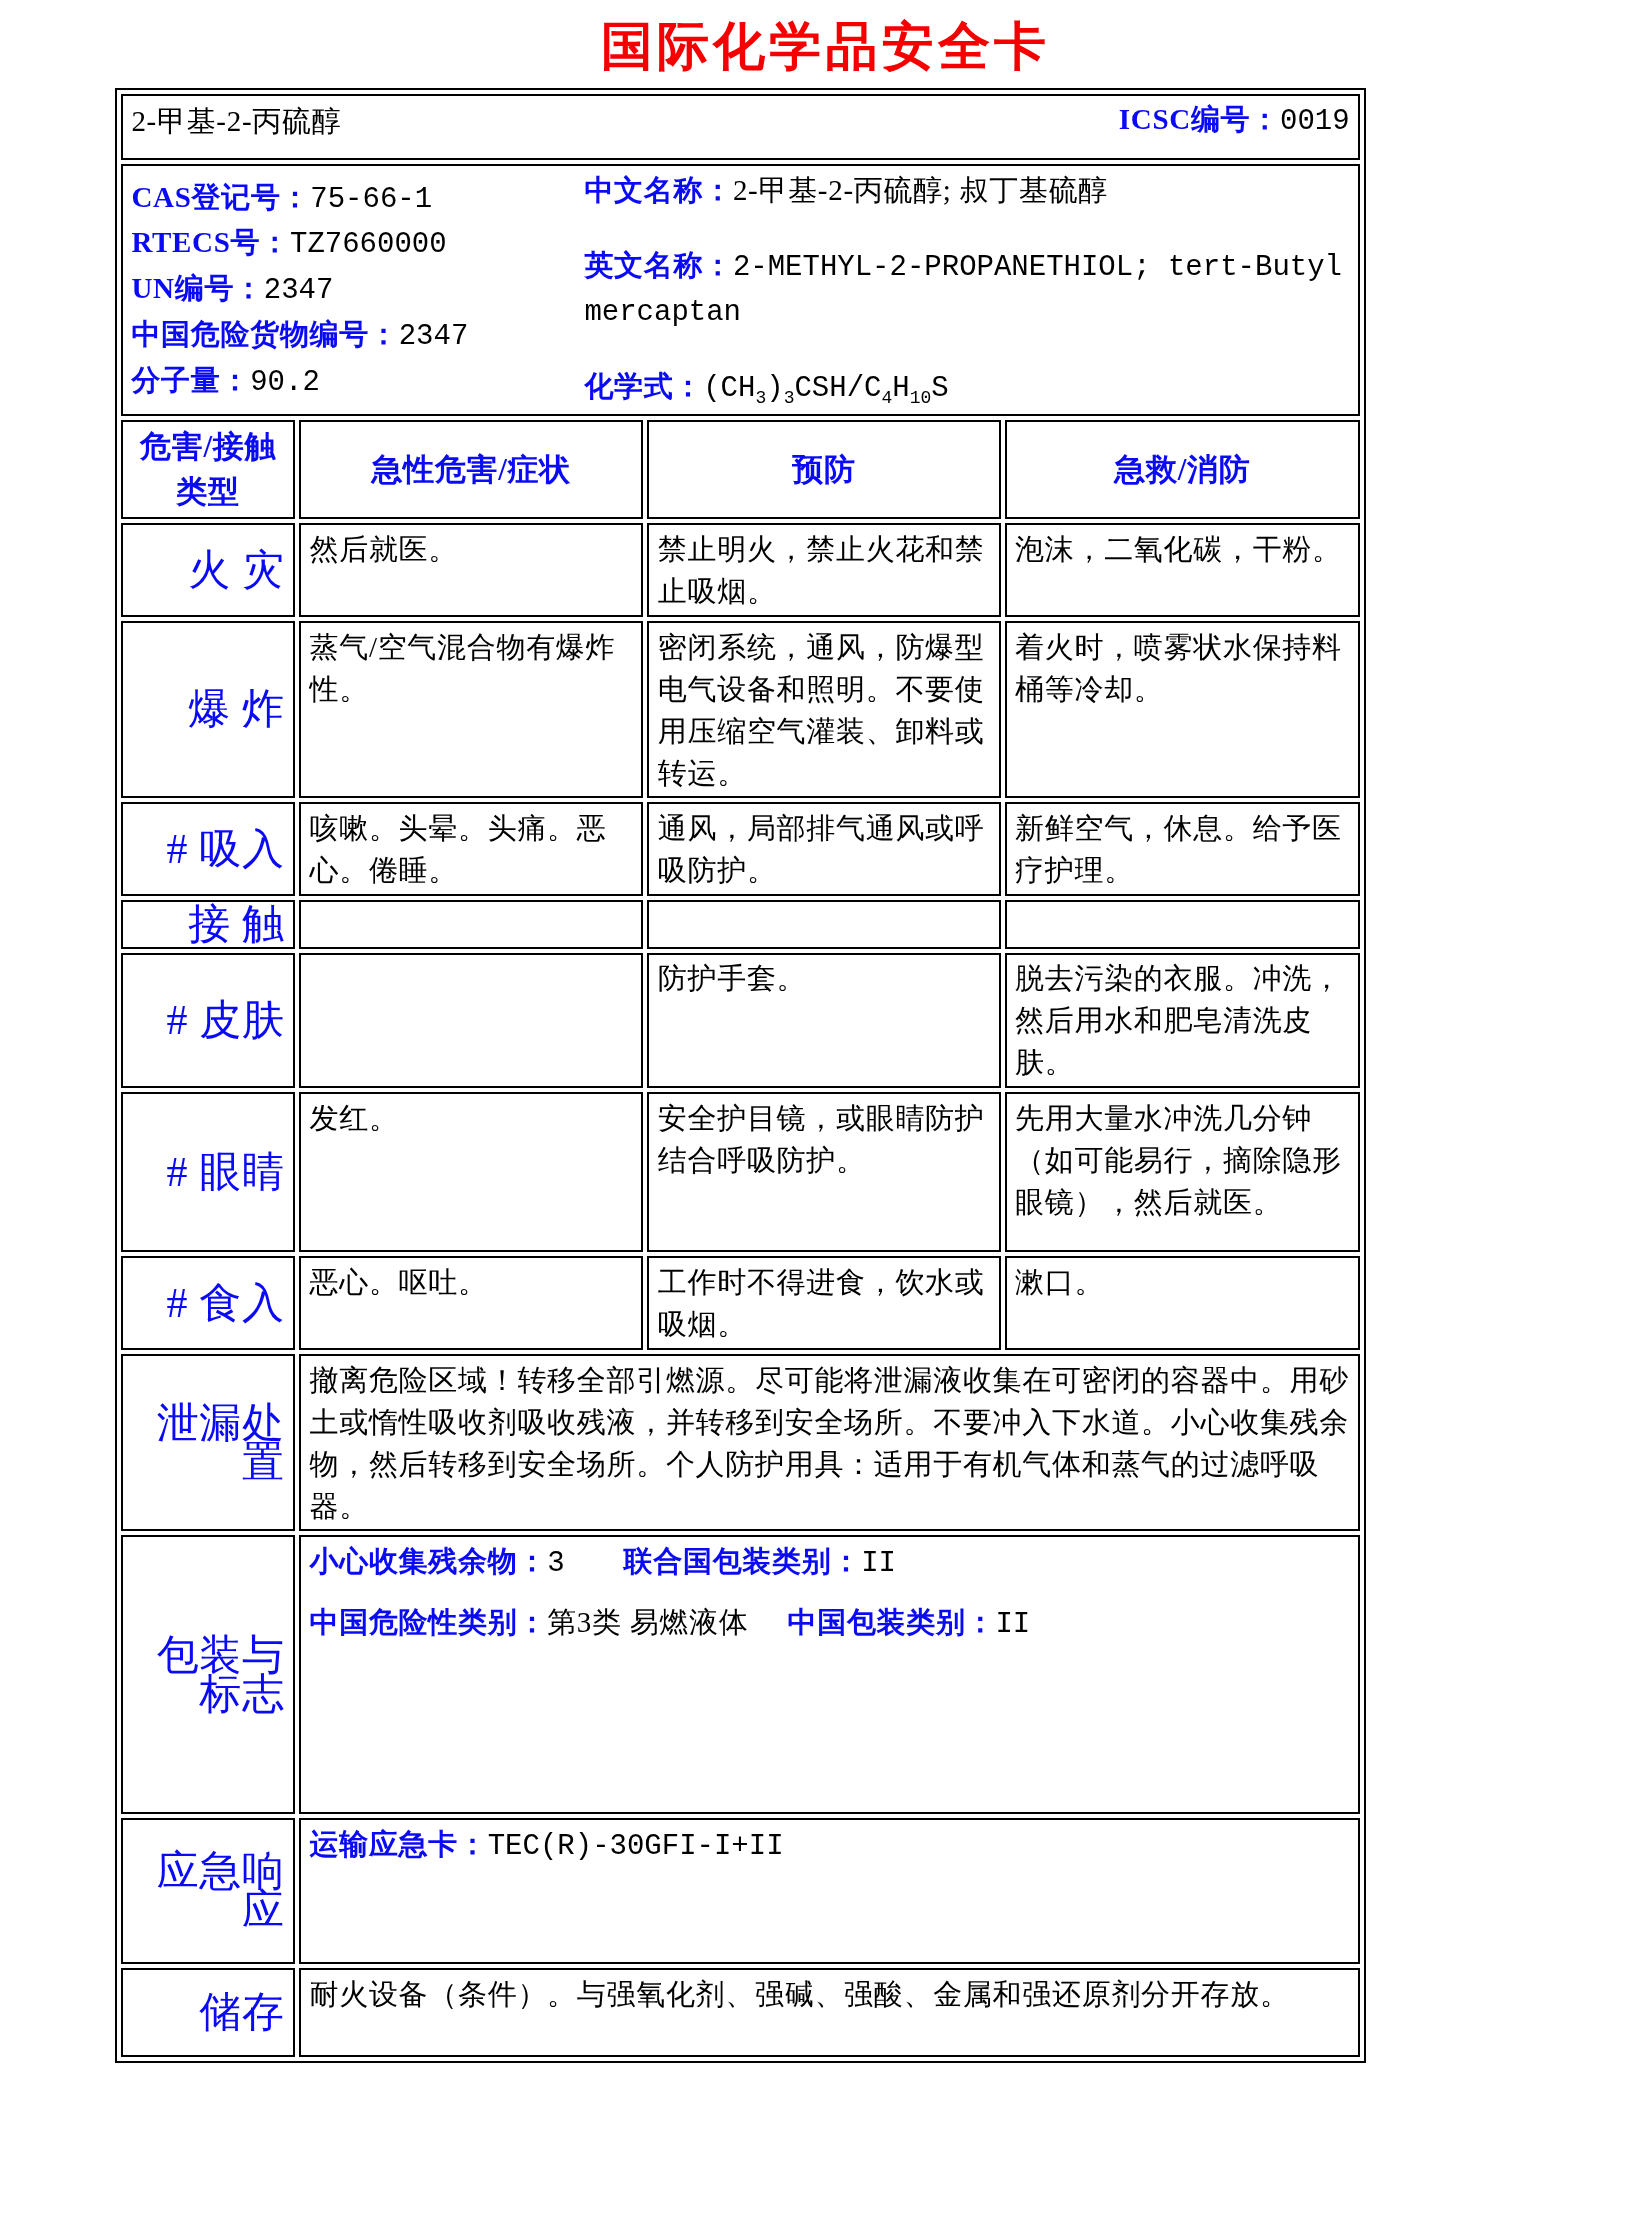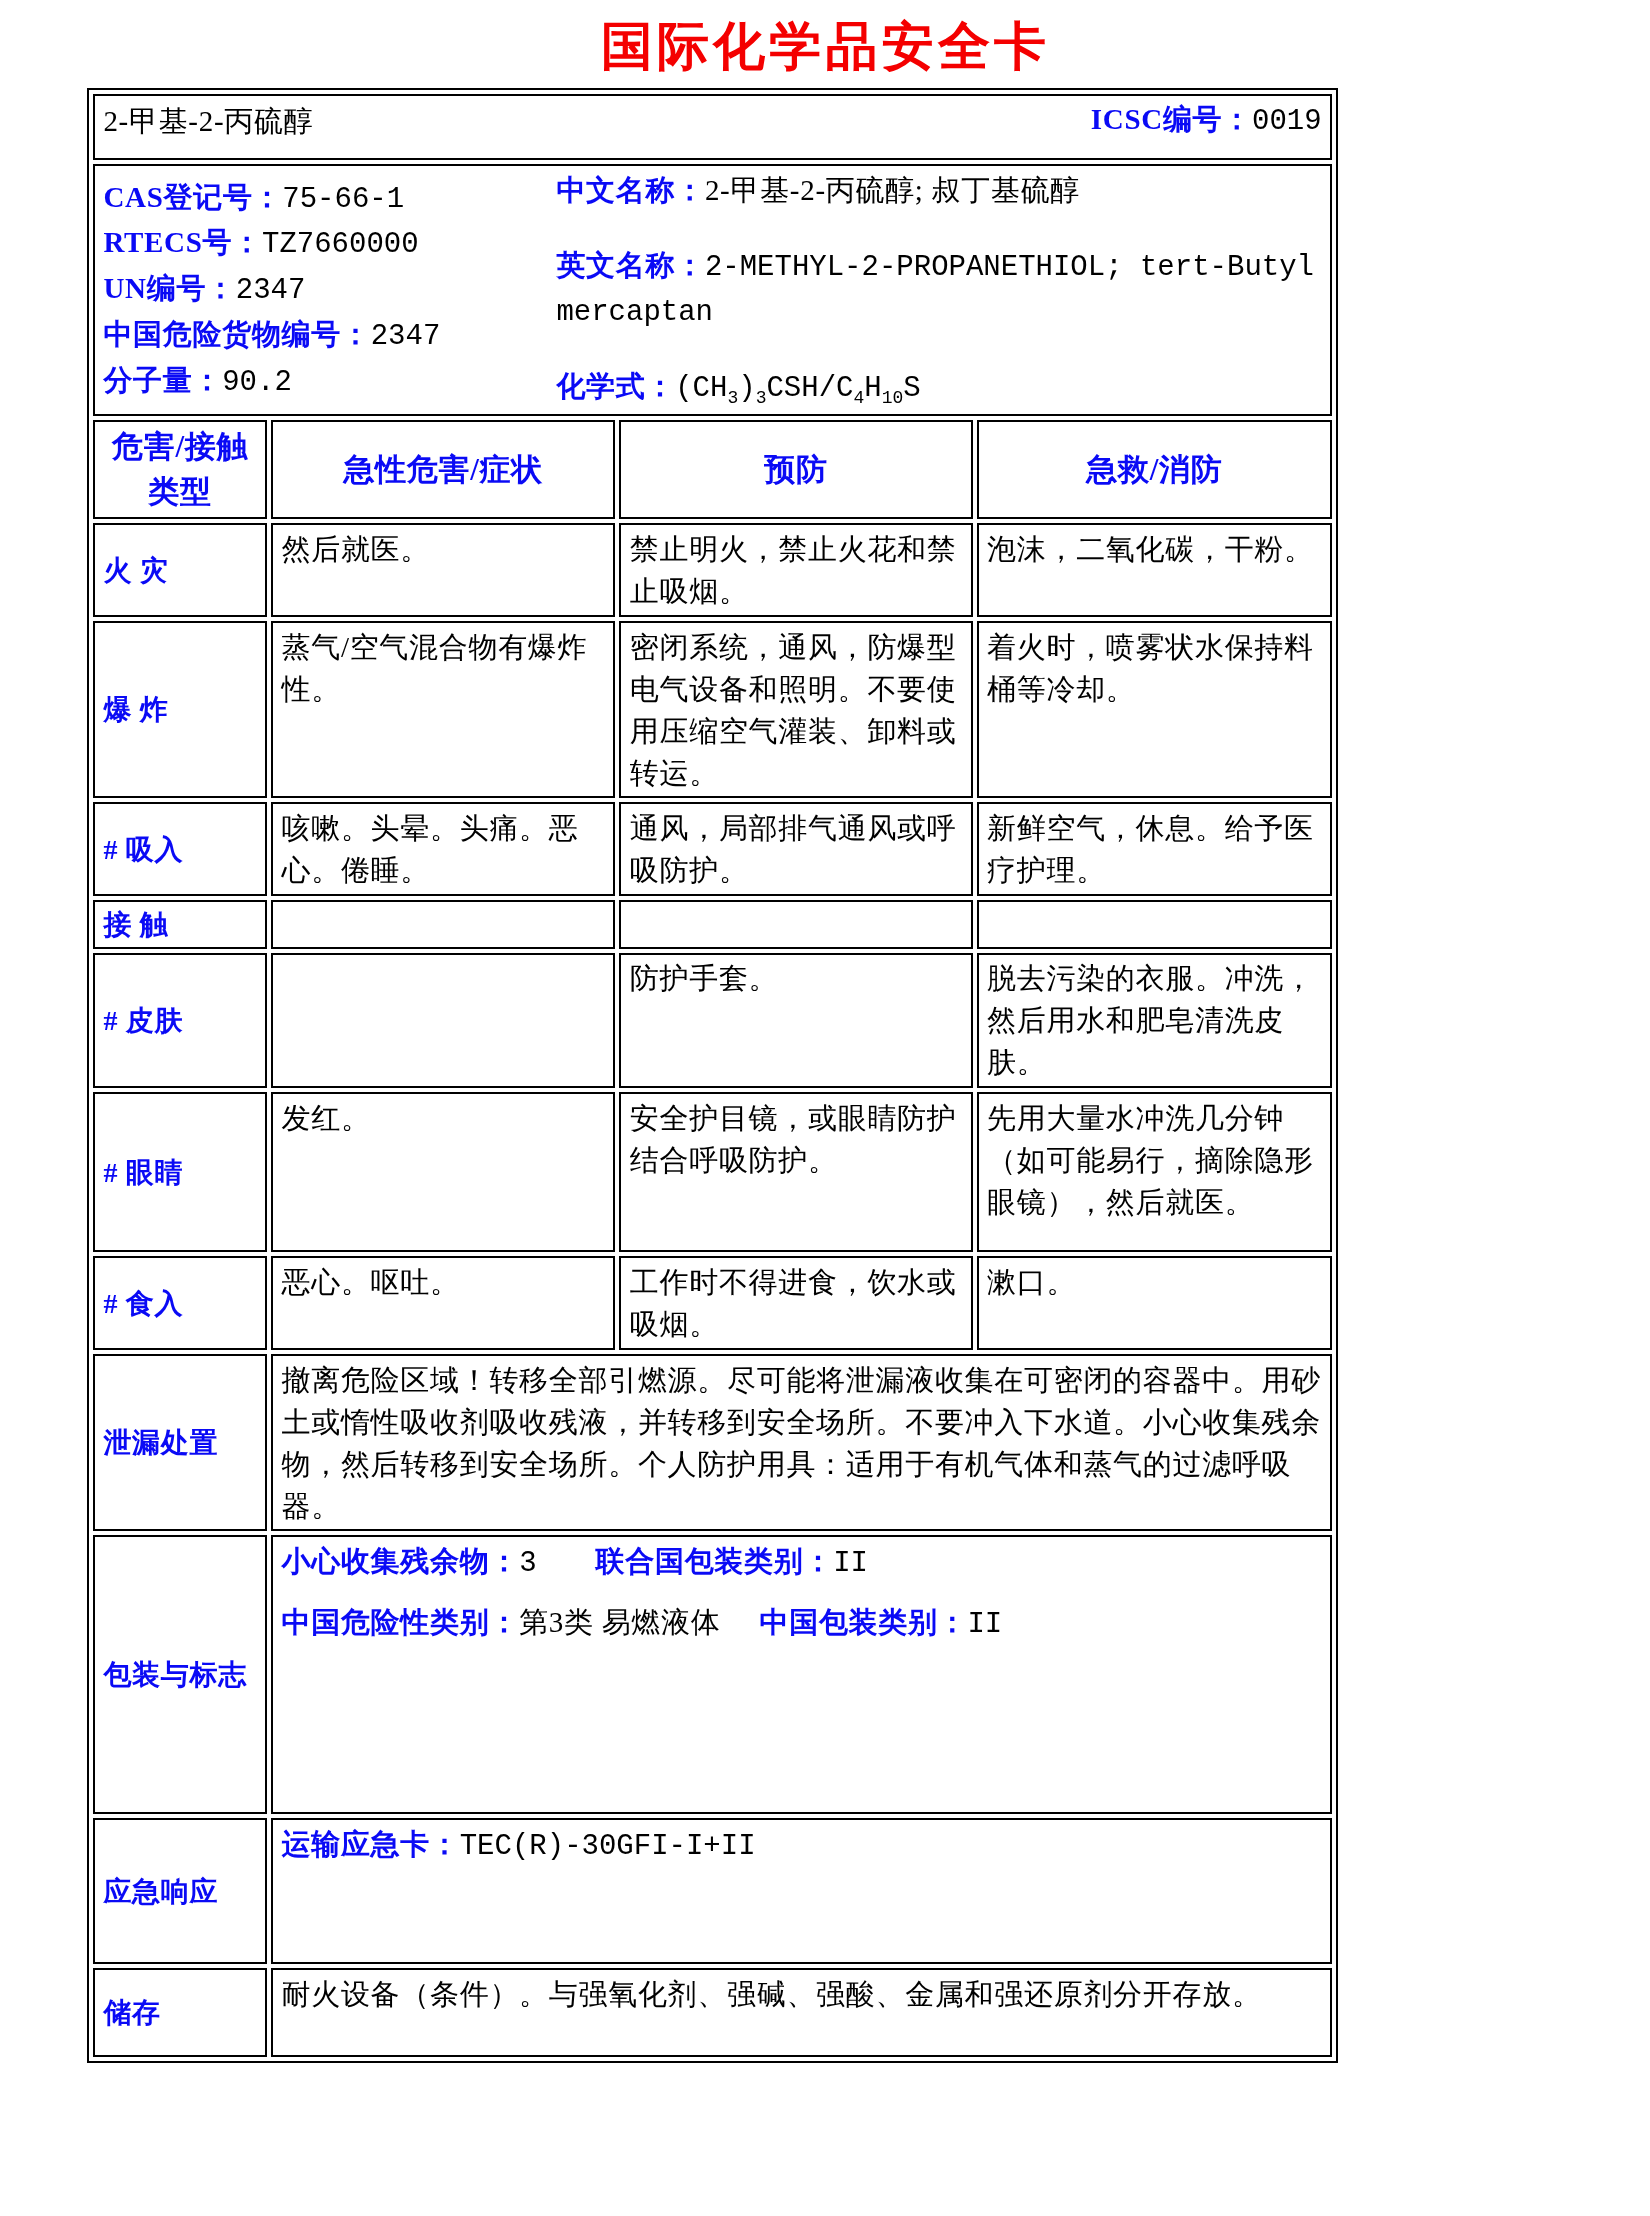--- a/index.html
+++ b/index.html
@@ -24,38 +24,38 @@
     letter-spacing:4.2px;
     line-height:1.1;
   }
   table.card{
     table-layout:fixed;
     border-collapse:separate;
     border-spacing:4.9px;
     border:2.8px solid var(--ink);
     background:#ffffff;
     width:1251px;
-    margin-left:87px;
+    margin-left:115px;
   }
   td{
     border:2.1px solid var(--ink);
     box-sizing:border-box;
     vertical-align:top;
     padding:2.8px 8.4px;
     font-size:29px;
     line-height:42px;
     letter-spacing:0.7px;
     overflow:hidden;
   }
   td.label-cell{
     color:var(--blue);
-    font-weight:bold;
-    text-align:left;
+    font-weight:normal;
+    text-align:right;
     vertical-align:middle;
-    font-size:28px;
+    font-size:42px;
     line-height:39px;
   }
   td.header-cell{
     color:var(--blue);
     font-weight:bold;
     text-align:center;
     vertical-align:middle;
     font-size:31px;
     white-space:pre-line;
     line-height:45px;

